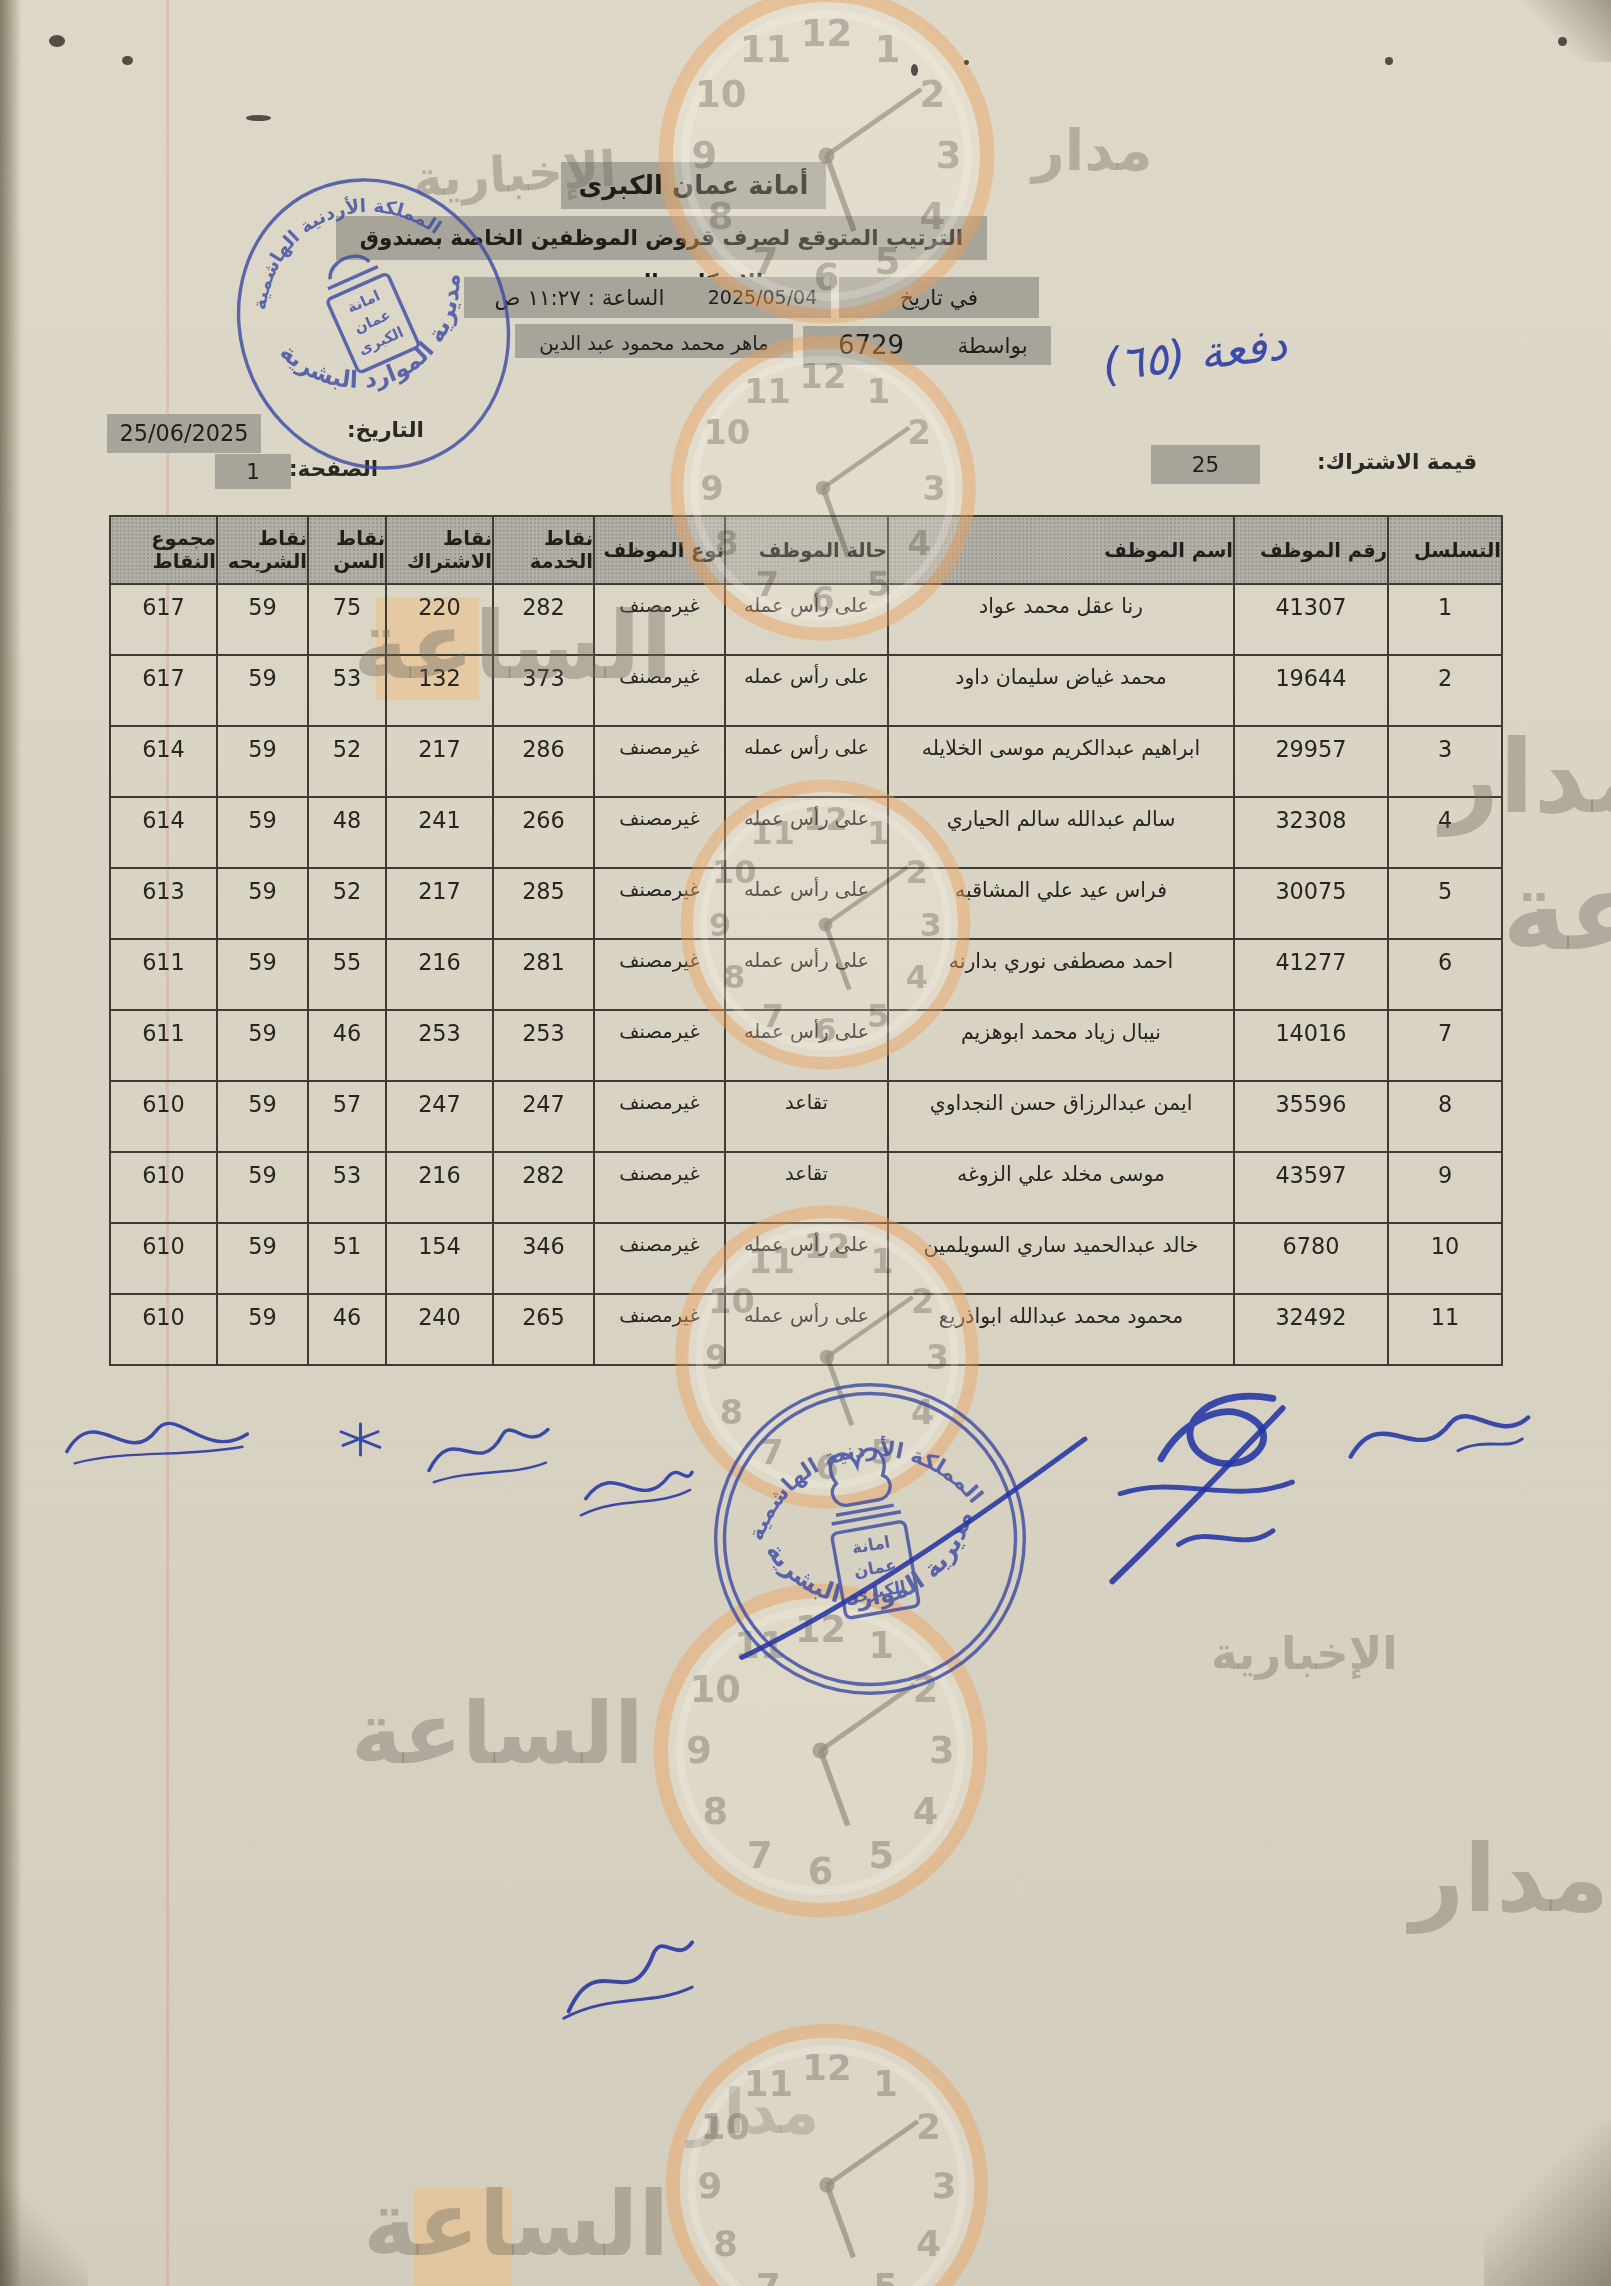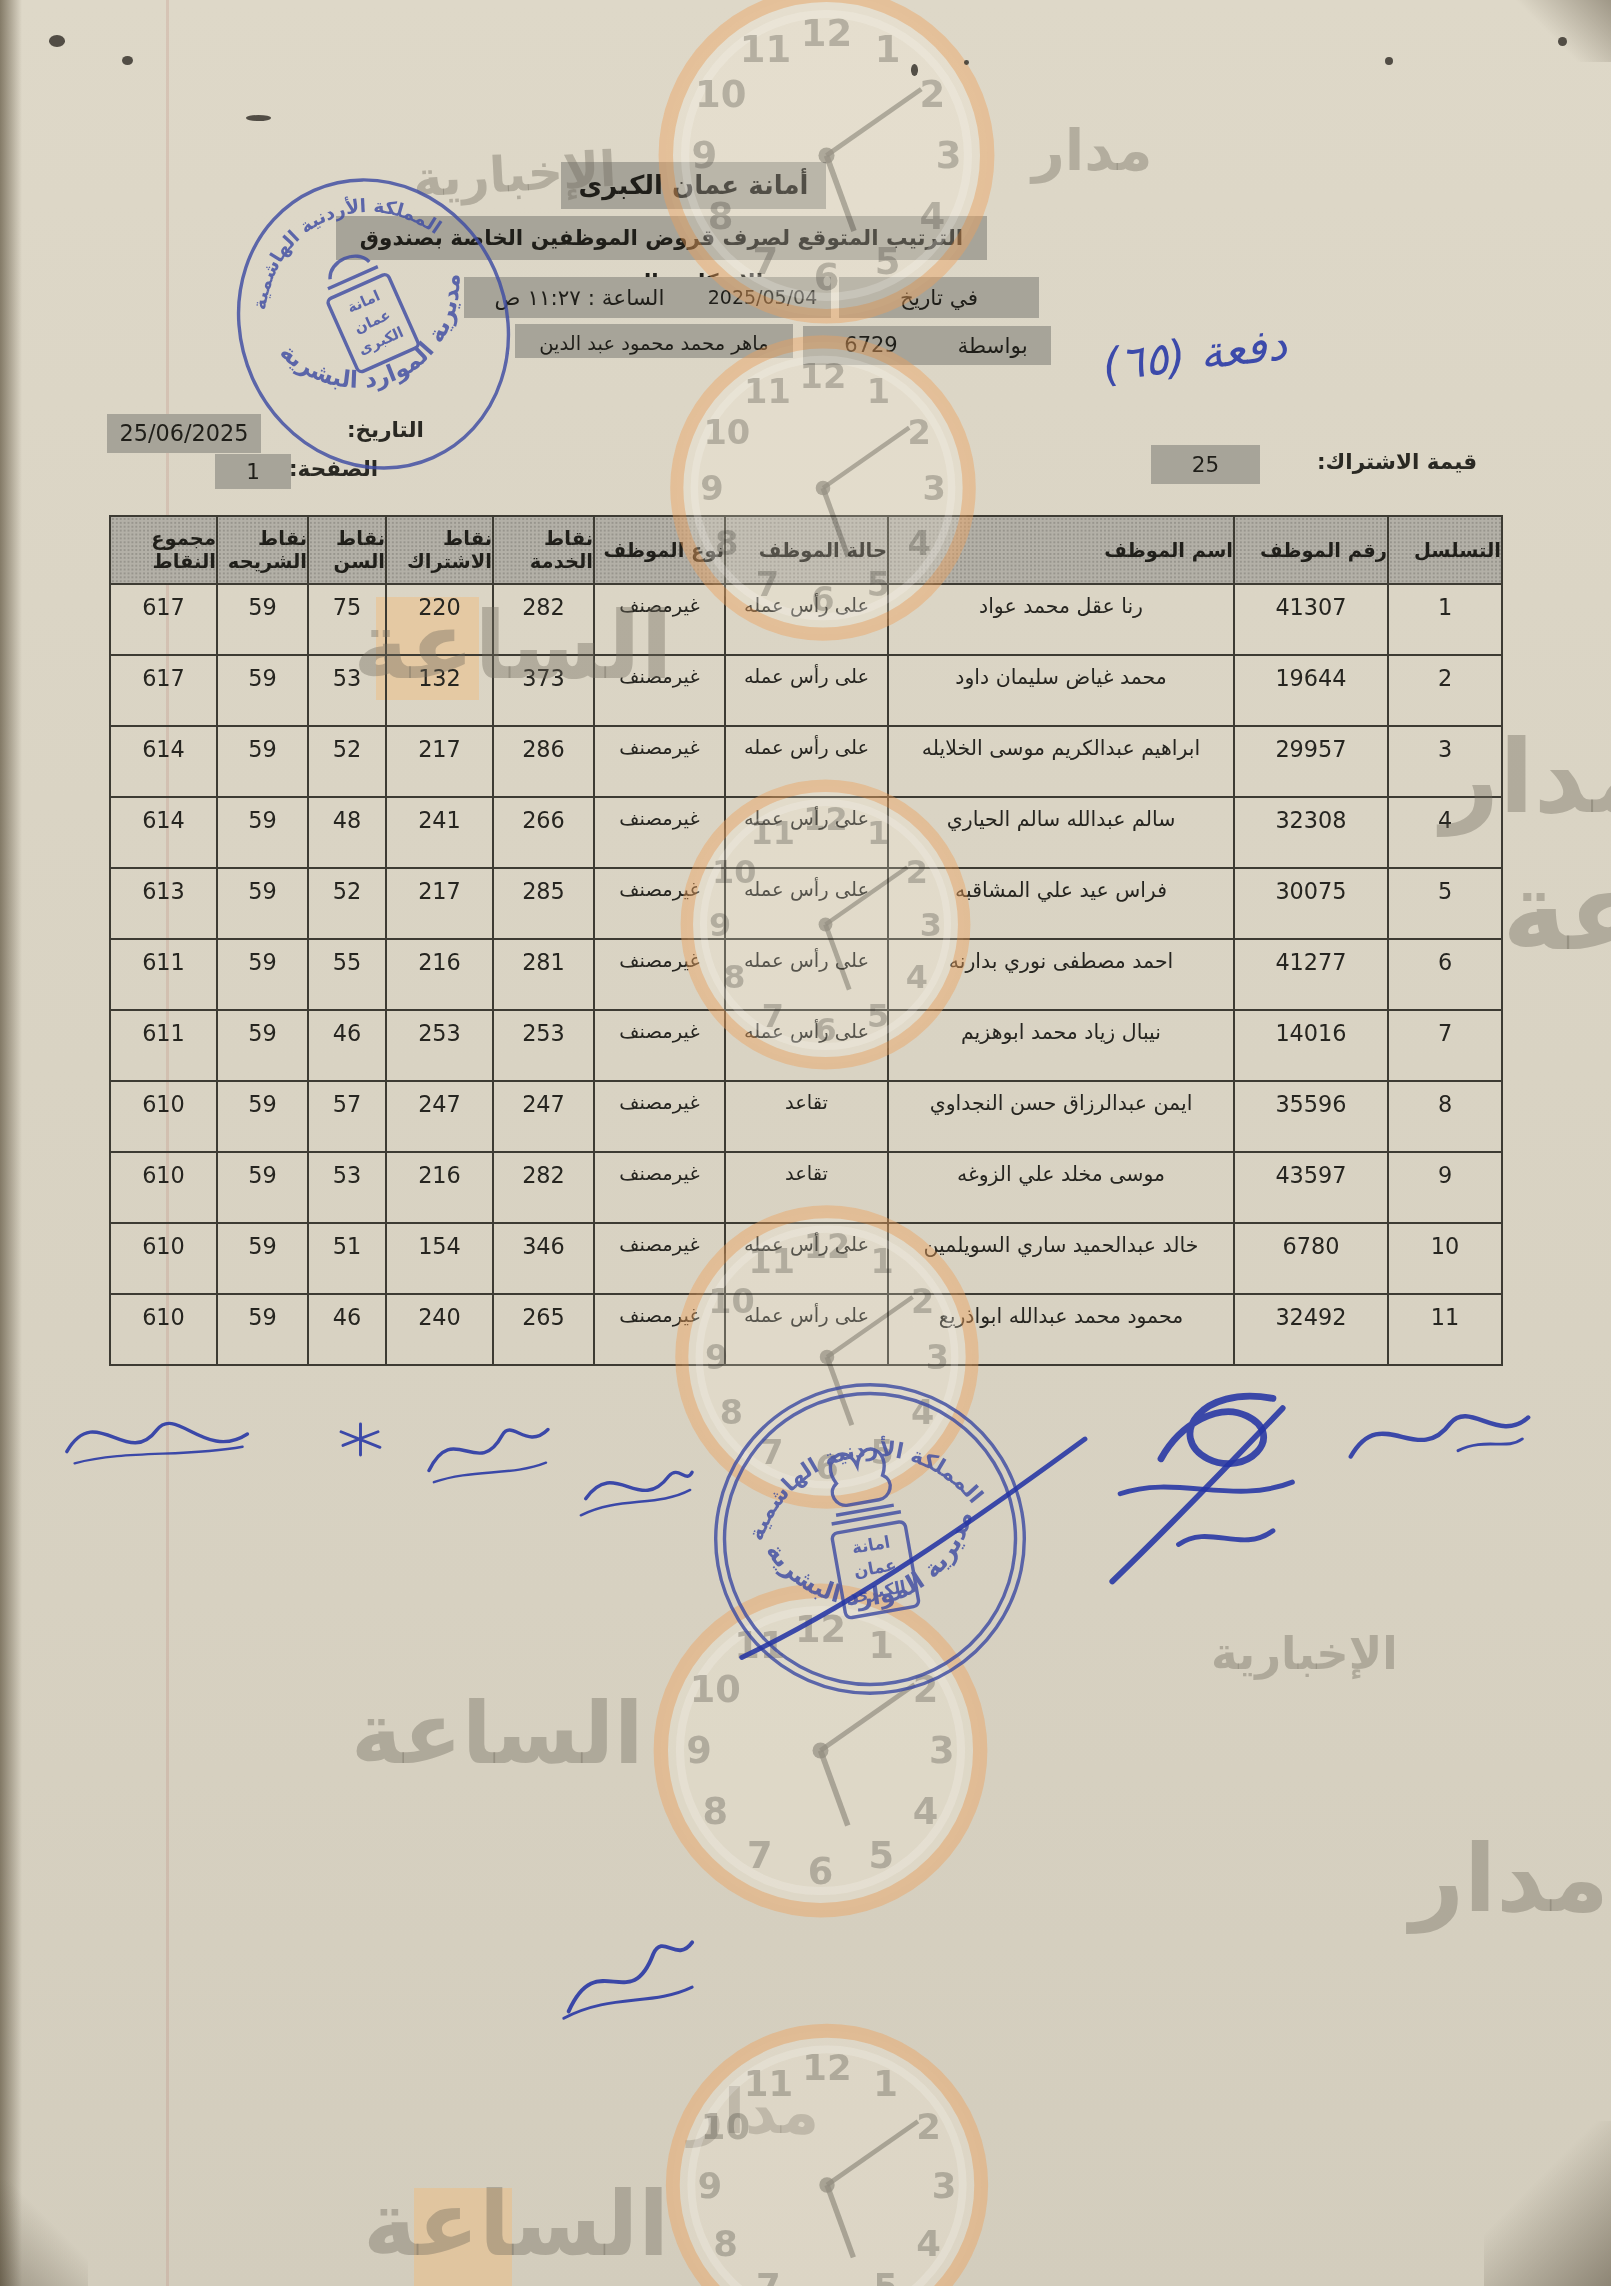--- a/index.html
+++ b/index.html
@@ -24,21 +24,21 @@
     background:linear-gradient(225deg, rgba(72,62,45,.42), transparent 60%); z-index:8;}
   .crease-v { left:166px; top:0; width:2.9px; height:100%; background:rgba(176,104,94,.18); z-index:2;}
   .speck { position:absolute; background:#2e2a24; border-radius:50%; opacity:.8; z-index:7;}
   
   .orgbox   { left:561px; top:162px; width:265px; height:47px; line-height:47px; font-size:26px; font-weight:bold; z-index:3;}
   .subbox   { left:336px; top:216px; width:651px; height:44px; line-height:44px; font-size:21.5px; font-weight:bold; z-index:3;}
   .fitarikh { left:839px; top:277px; width:200px; height:41px; line-height:41px; font-size:21.5px; z-index:3;}
   .datebox  { left:694px; top:277px; width:137px; height:41px; line-height:41px; font-size:19px; z-index:3;}
   .timebox  { left:456px; top:277px; width:231px; height:41px; line-height:41px; font-size:21.5px; z-index:3;margin-left:8px;}
   .bybox    { left:934px; top:326px; width:117px; height:39px; line-height:39px; font-size:21.5px; z-index:3;}
-  .bynobox  { left:803px; top:326px; width:136px; height:39px; line-height:39px; font-size:21px; z-index:3;}
+  .bynobox  { left:803px; top:326px; width:136px; height:39px; line-height:39px; font-size:26px; z-index:3;}
   .bynamebox{ left:515px; top:324px; width:278px; height:34px; line-height:39px; font-size:19.5px; z-index:3;}
   .handnote { left:1102px; top:328px; font-size:45px; color:#2b3ba8; transform:rotate(-7deg);
               font-style:italic; z-index:6; opacity:.9; }
   .tarikh-lbl { left:347px; top:417px; font-size:21.5px; z-index:3;}
   .tarikh-val { left:107px; top:414px; width:154px; height:39px; line-height:39px; font-size:22.4px; z-index:3;}
   .safha-lbl  { left:289px; top:456px; font-size:21.5px; z-index:3;}
   .safha-val  { left:215px; top:454px; width:76px; height:35px; line-height:35px; font-size:21.5px; z-index:3;}
   .isht-lbl   { left:1317px; top:449px; font-size:21.5px; z-index:3;}
   .isht-val   { left:1151px; top:445px; width:109px; height:39px; line-height:39px; font-size:21.5px; z-index:3;}
   

